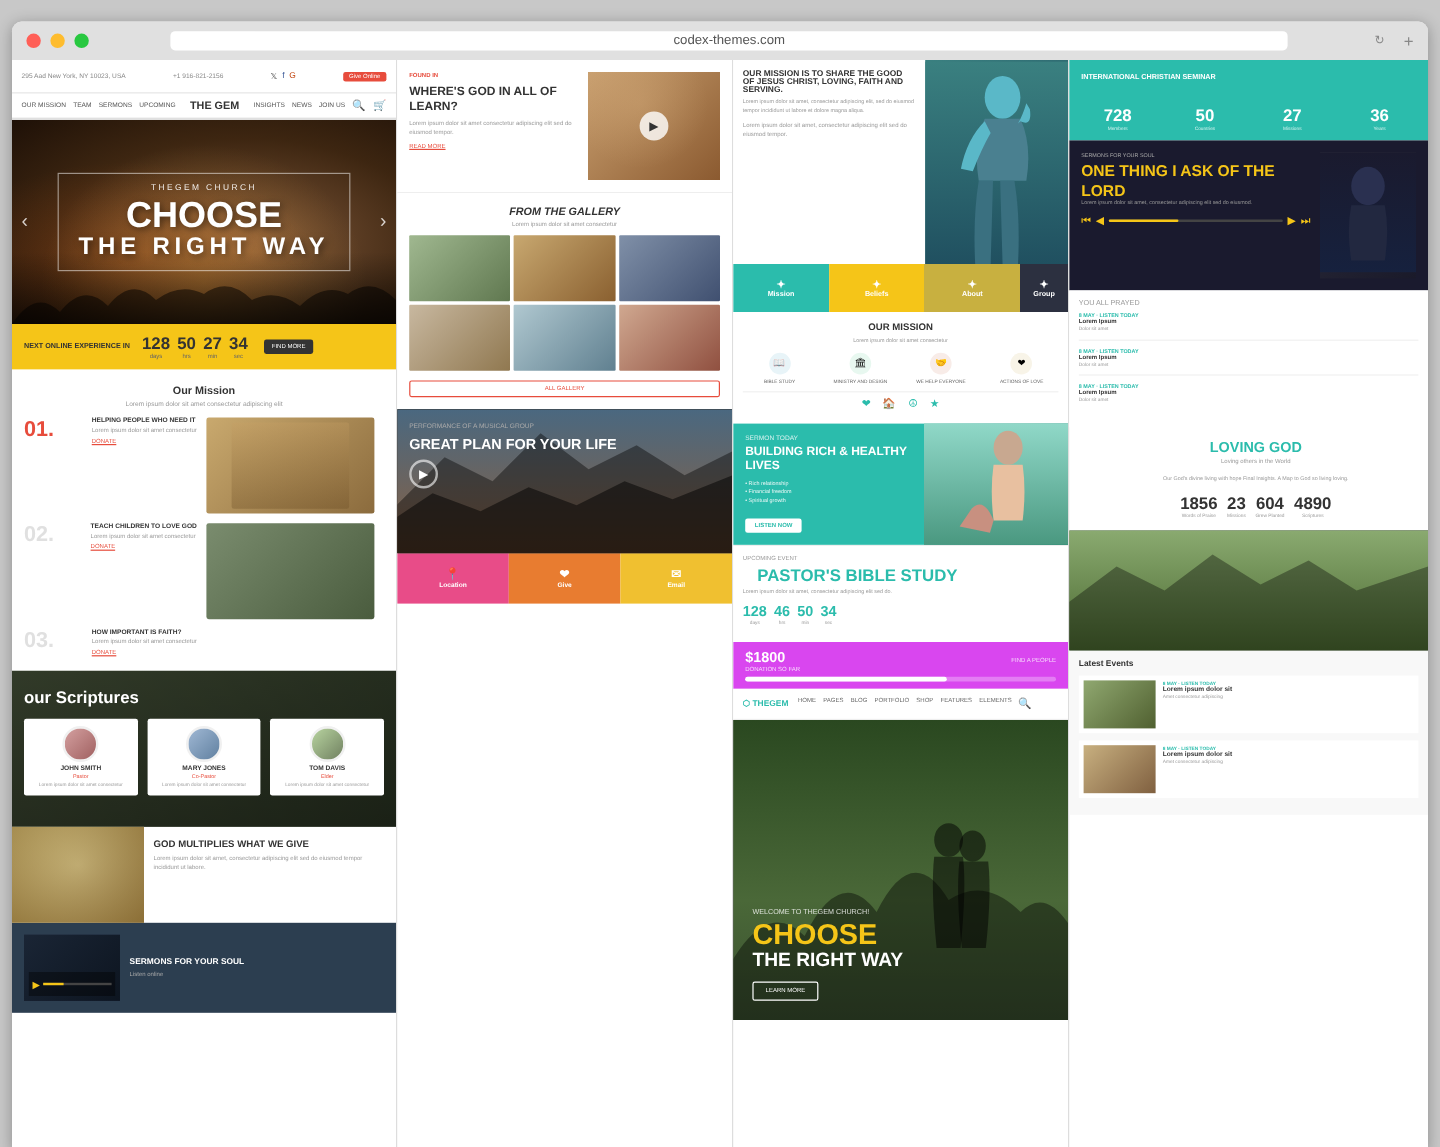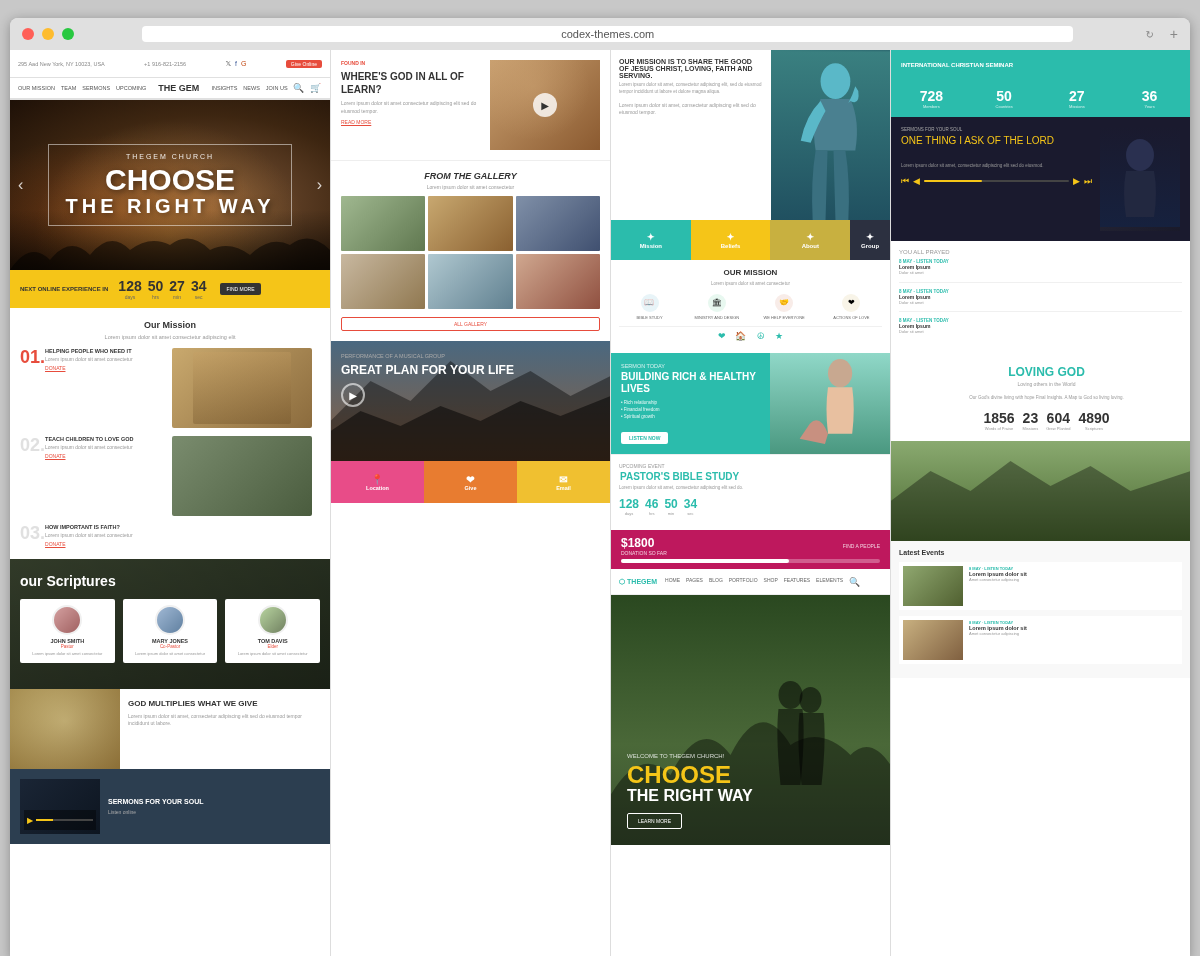--- a/index.html
+++ b/index.html
@@ -208,20 +208,21 @@
     .mission-items {
       display: flex;
       flex-wrap: wrap;
       gap: 8px;
     }
     .mission-item {
       width: 48%;
       display: flex;
       gap: 0;
       align-items: flex-start;
+      justify-content: space-between;
     }
     .mission-num {
       font-size: 18px;
       font-weight: bold;
       color: #f0f0f0;
       line-height: 1;
     }
     .mission-num.red { color: #e74c3c; }
     .mission-info .mi-title { font-size: 5.5px; font-weight: bold; color: #333; }
     .mission-info .mi-text { font-size: 5px; color: #999; line-height: 1.4; margin-top: 2px; }
@@ -533,30 +534,30 @@
       background: linear-gradient(180deg, rgba(0,150,120,0.3), rgba(0,100,80,0.5));
     }
 
     
     .upcoming-event {
       background: #fff;
       padding: 8px;
       border-top: 1px solid #eee;
     }
     .ue-label { font-size: 5px; color: #999; }
-    .ue-title { font-size: 10px; font-weight: bold; color: #2bbcac; margin: 2px 1px; line-height: 1.2; }
+    .ue-title { font-size: 14px; font-weight: bold; color: #2bbcac; margin: 2px 12px; line-height: 1.2; }
     .ue-text { font-size: 4.5px; color: #999; line-height: 1.4; margin-bottom: 6px; }
     .ue-countdown { display: flex; gap: 6px; margin-bottom: 6px; }
     .ue-num { text-align: center; }
     .ue-num .n { font-size: 12px; font-weight: bold; color: #2bbcac; }
     .ue-num .u { font-size: 4px; color: #999; display: block; }
 
     
     .donation-bar {
-      background: #be185d;
+      background: #d946ef;
       padding: 6px 10px;
     }
     .don-amount { font-size: 12px; font-weight: bold; color: #fff; }
     .don-label { font-size: 5px; color: rgba(255,255,255,0.8); }
     .don-progress {
       background: rgba(255,255,255,0.3);
       height: 4px;
       border-radius: 2px;
       margin-top: 3px;
     }
@@ -639,21 +640,21 @@
     }
     .seminar-text { font-size: 6px; color: #fff; font-weight: bold; }
 
     
     .sermons-soul {
       background: #1a1a2e;
       padding: 10px;
       min-height: 100px;
     }
     .ss-tag { font-size: 4.5px; color: #aaa; margin-bottom: 3px; }
-    .ss-title { font-size: 10px; font-weight: normal; color: #f5c518; line-height: 1.2; margin-bottom: 16px; }
+    .ss-title { font-size: 13px; font-weight: bold; color: #f5c518; line-height: 1.2; margin-bottom: 0; }
     .ss-text { font-size: 4.5px; color: #999; line-height: 1.5; }
     .ss-controls {
       display: flex;
       gap: 4px;
       margin-top: 6px;
       align-items: center;
     }
     .ss-bar {
       flex: 1; height: 2px; background: #444; border-radius: 1px;
     }

